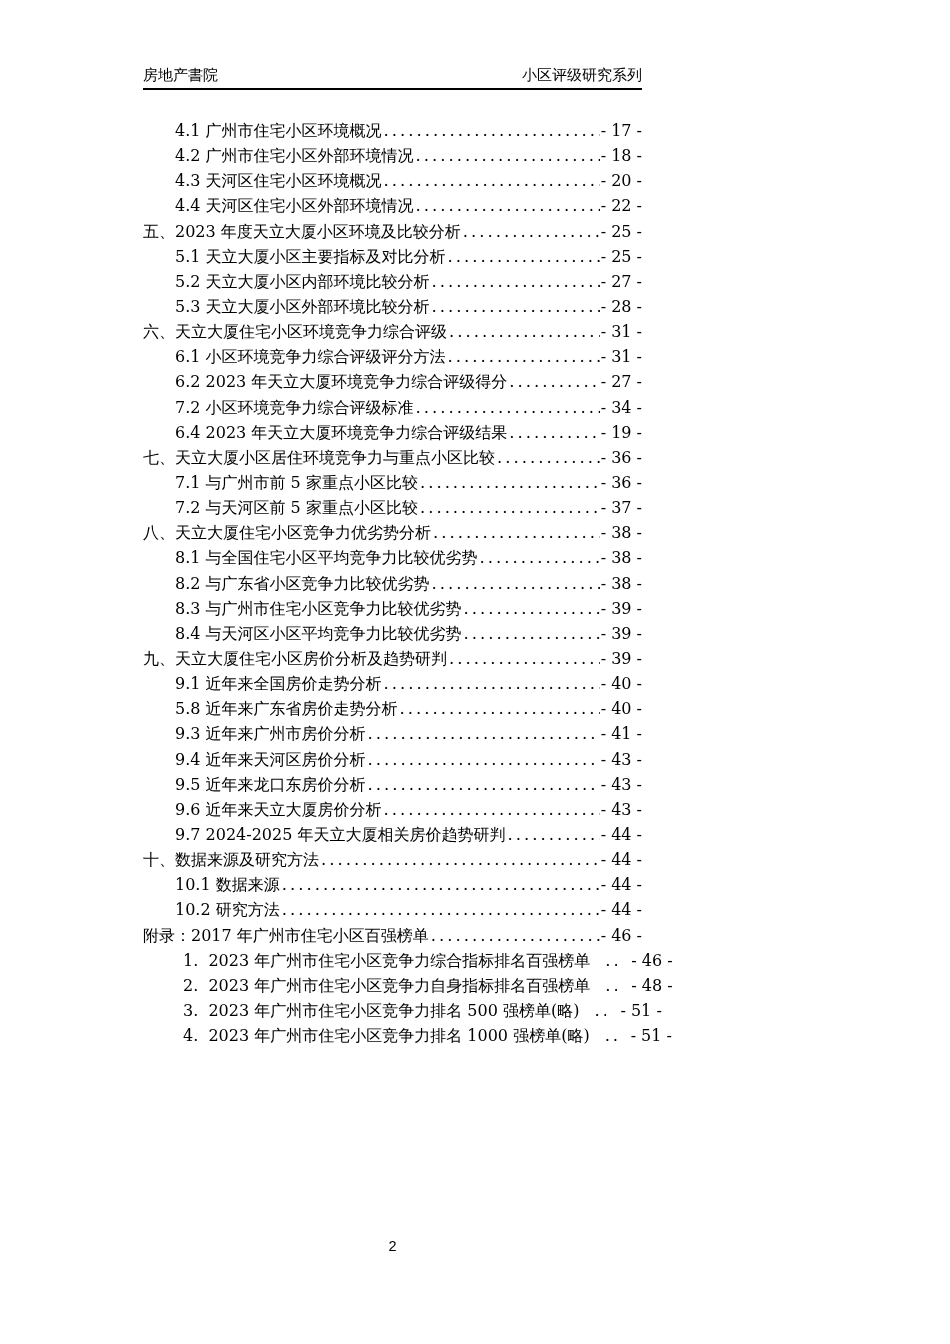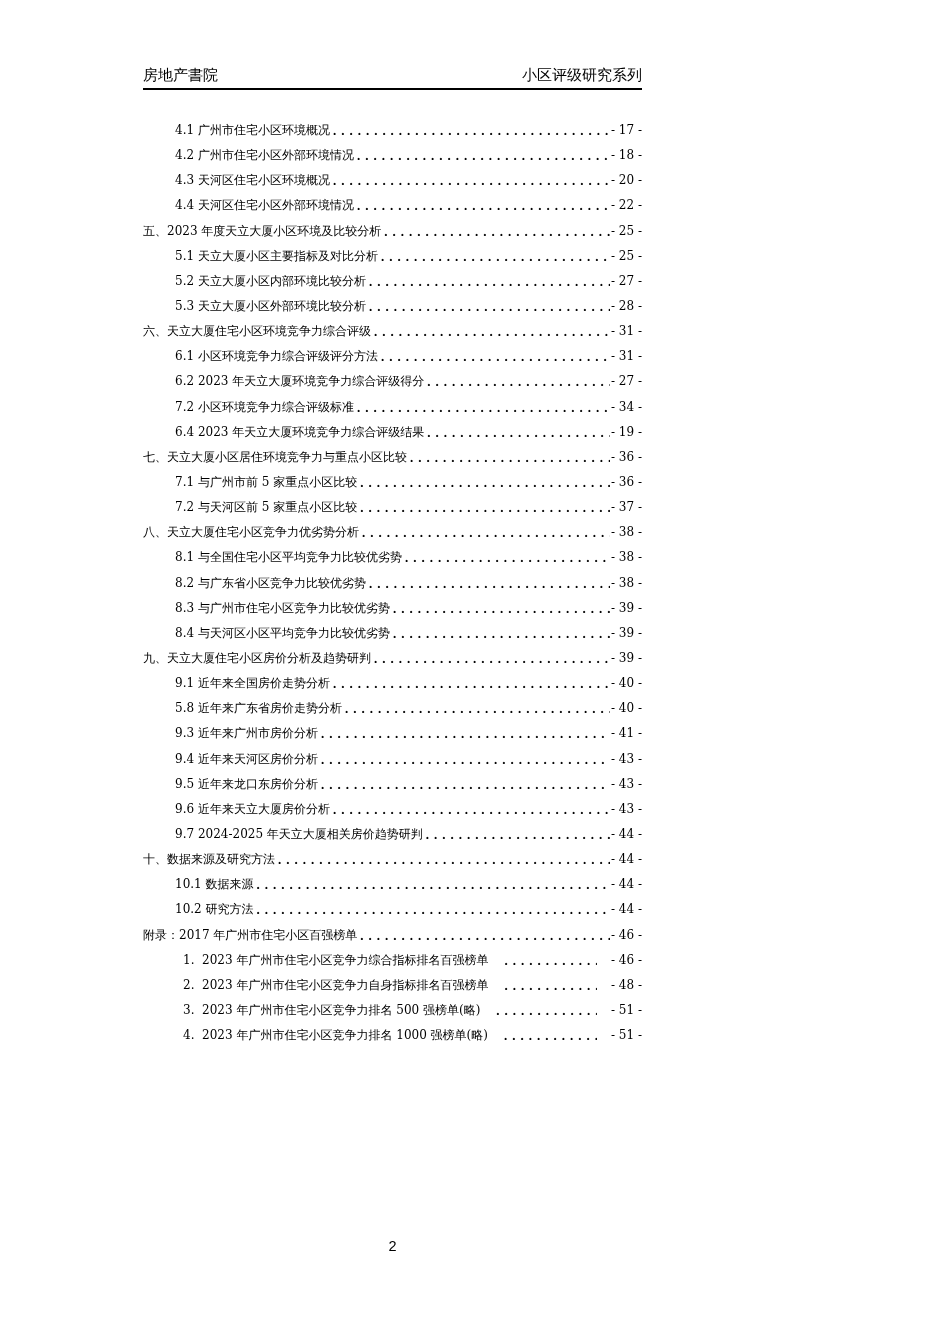--- a/index.html
+++ b/index.html
@@ -39,21 +39,21 @@
     position: absolute;
     left: 143px;
     right: 143px;
     top: 118px;
   }
   .toc-row {
     display: flex;
     align-items: center;
     height: 25.15px;
     line-height: 25.15px;
-    font-size: 12px;
+    font-size: 16px;
     cursor: pointer;
   }
   .toc-row.level-2 { padding-left: 32px; }
   .toc-row.level-3 { padding-left: 40px; gap: 13px; }
   .toc-label {
     white-space: pre;
     flex: 0 0 auto;
   }
   .toc-leader {
     flex: 1 1 auto;

